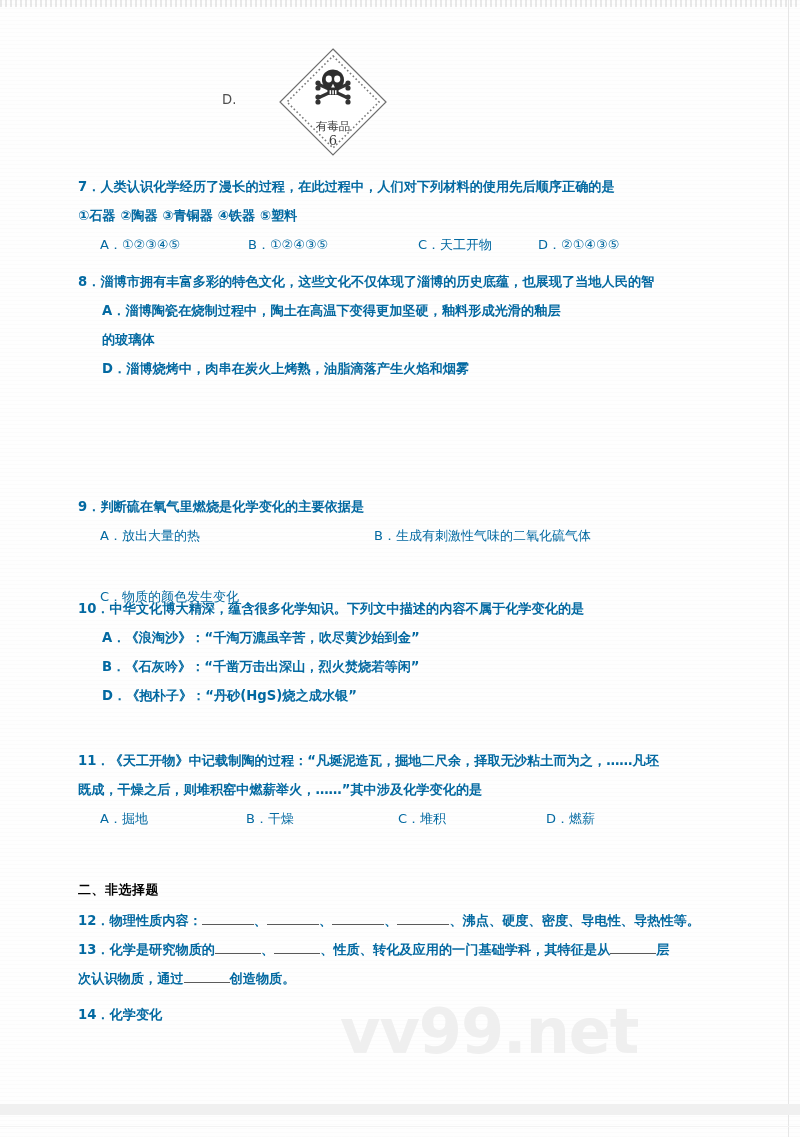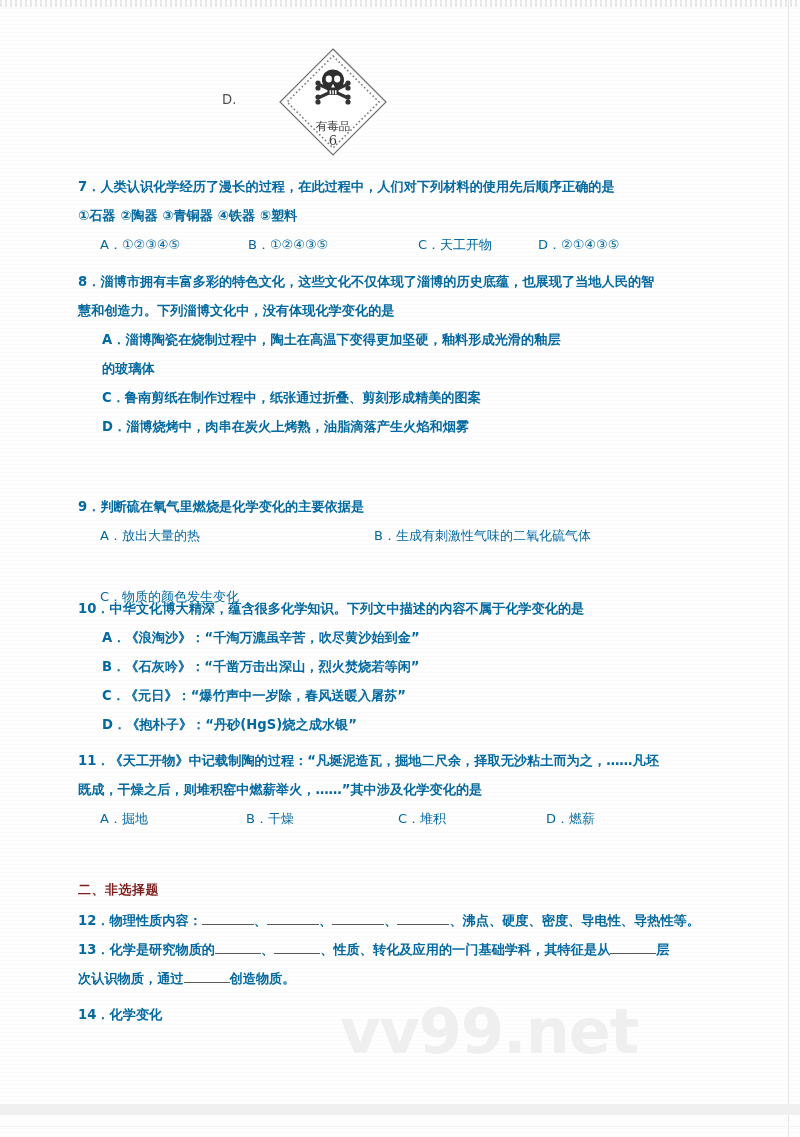--- a/index.html
+++ b/index.html
@@ -122,21 +122,21 @@
     position: absolute;
     top: 0;
     white-space: nowrap;
   }
 
   .sec-head {
     position: absolute;
     left: 78px;
     font-size: 13px;
     font-weight: bold;
-    color: #7f1d1d;
+    color: #000000;
     letter-spacing: 0.5px;
   }
 
   .blank {
     display: inline-block;
     border-bottom: 1px solid #5a5a5a;
     vertical-align: baseline;
   }
   .b-sm { width: 46px; }
   .b-md { width: 52px; }
@@ -222,24 +222,22 @@
         <span style="left:170px;">B．①②④③⑤</span>
         <span style="left:340px;">C．天工开物</span>
         <span style="left:460px;">D．②①④③⑤</span>
       </div>
     </div>
 
     <div class="q-block" style="top:267px;">
       <div class="line">
         <span>8．</span><span>淄博市拥有丰富多彩的特色文化，这些文化不仅体现了淄博的历史底蕴，也展现了当地人民的智</span>
       </div>
-      <div class="line">慧和创造力。下列淄博文化中，没有体现化学变化的是</div>
       <div class="line indent">A．淄博陶瓷在烧制过程中，陶土在高温下变得更加坚硬，釉料形成光滑的釉层</div>
       <div class="line indent">的玻璃体</div>
-      <div class="line indent">C．鲁南剪纸在制作过程中，纸张通过折叠、剪刻形成精美的图案</div>
       <div class="line indent">D．淄博烧烤中，肉串在炭火上烤熟，油脂滴落产生火焰和烟雾</div>
     </div>
 
     <div class="q-block" style="top:492px;">
       <div class="line">
         <span>9．</span><span>判断硫在氧气里燃烧是化学变化的主要依据是</span>
       </div>
       <div class="opts">
         <span style="left:22px;">A．放出大量的热</span>
         <span style="left:296px;">B．生成有刺激性气味的二氧化硫气体</span>
@@ -248,21 +246,20 @@
         <span style="left:22px;margin-top:32px;">C．物质的颜色发生变化</span>
       </div>
     </div>
 
     <div class="q-block" style="top:594px;">
       <div class="line">
         <span>10．</span><span>中华文化博大精深，蕴含很多化学知识。下列文中描述的内容不属于化学变化的是</span>
       </div>
       <div class="line indent">A．《浪淘沙》：“千淘万漉虽辛苦，吹尽黄沙始到金”</div>
       <div class="line indent">B．《石灰吟》：“千凿万击出深山，烈火焚烧若等闲”</div>
-      <div class="line indent">C．《元日》：“爆竹声中一岁除，春风送暖入屠苏”</div>
       <div class="line indent">D．《抱朴子》：“丹砂(HgS)烧之成水银”</div>
     </div>
 
     <div class="q-block" style="top:746px;">
       <div class="line">
         <span>11．</span><span>《天工开物》中记载制陶的过程：“凡埏泥造瓦，掘地二尺余，择取无沙粘土而为之，……凡坯</span>
       </div>
       <div class="line">既成，干燥之后，则堆积窑中燃薪举火，……”其中涉及化学变化的是</div>
       <div class="opts">
         <span style="left:22px;">A．掘地</span>

